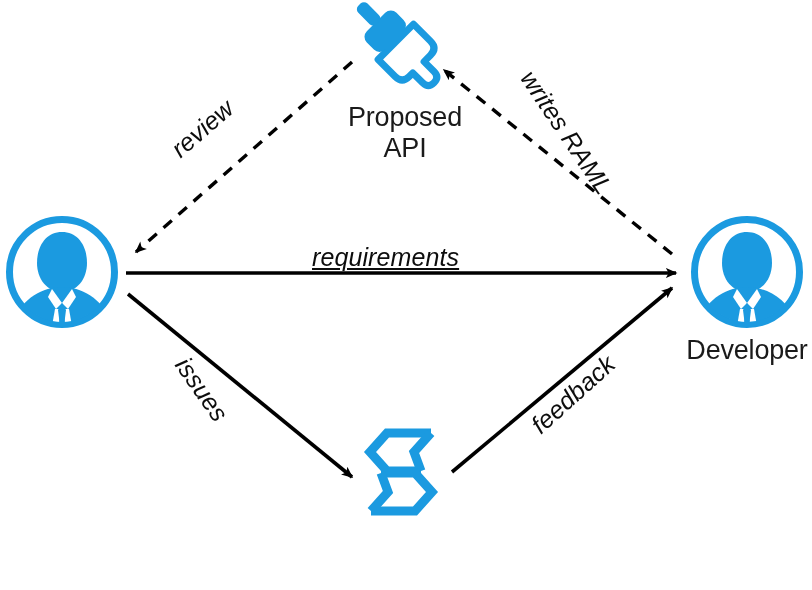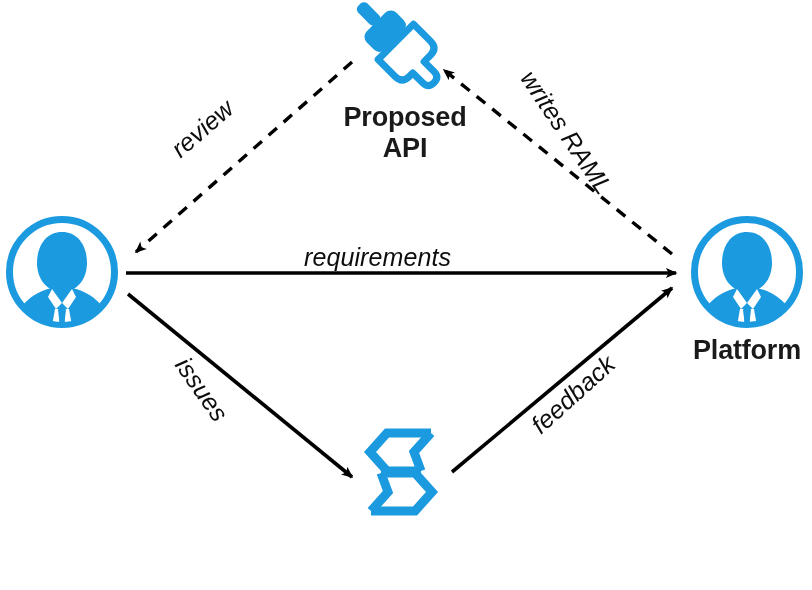--- a/index.html
+++ b/index.html
@@ -25,21 +25,20 @@
     top: 0;
     width: 812px;
     height: 590px;
   }
   .node {
     position: absolute;
     display: flex;
     flex-direction: column;
     align-items: center;
     justify-content: space-between;
-    font-weight: bold;
   }
   .node-label {
     font-family: "Liberation Sans", sans-serif;
     font-size: 27px;
     line-height: 31px;
     color: #1a1a1a;
     text-align: center;
     white-space: pre-line;
     letter-spacing: -0.2px;
   }
@@ -61,21 +60,21 @@
     font-family: "Liberation Sans", sans-serif;
     font-style: italic;
     font-size: 25px;
     color: #0d0d0d;
     white-space: nowrap;
     transform-origin: 50% 50%;
     letter-spacing: 0.1px;
   }
   #label-review      { left: 166px; top: 114px; transform: rotate(-41deg); }
   #label-writes-raml { left: 495px; top: 118px; transform: rotate(56deg); }
-  #label-requirements{ left: 304px; top: 243px; }
+  #label-requirements{ left: 312px; top: 243px; text-decoration: underline; }
   #label-issues      { left: 166px; top: 375px; transform: rotate(55deg); }
   #label-feedback    { left: 522px; top: 380px; transform: rotate(-42deg); }
 </style>
 </head>
 <body>
 
 <div id="canvas">
 
   <svg class="diagram-layer" viewBox="0 0 812 590">
     <defs>
@@ -169,21 +168,21 @@
       <g clip-path="url(#clipB)" fill="#ffffff">
         <path d="M49,76 L59,90 L53,96 L45,84 Z"></path>
         <path d="M69,76 L59,90 L65,96 L73,84 Z"></path>
         <path d="M52,96 L49,113 L56,113 L57,96 Z"></path>
         <path d="M66,96 L69,113 L62,113 L61,96 Z"></path>
       </g>
       <g clip-path="url(#clipB)" fill="#1b9ae0">
         <path d="M59,90 L63,97 L61,113 L57,113 L55,97 Z"></path>
       </g>
     </svg>
-    <div class="node-label">Platform</div>
+    <div class="node-label">Developer</div>
   </div>
 
   <div class="node" id="node-anypoint">
     <svg class="node-icon" width="92" height="96" viewBox="0 0 92 96">
 
       <path d="M71,9 L27,9 L10,28 L27,47 L61,47" fill="none" stroke="#1b9ae0" stroke-width="9" stroke-linejoin="miter" stroke-linecap="butt"></path>
       <path d="M71,9 L54,28 L61,47" fill="none" stroke="#1b9ae0" stroke-width="9" stroke-linejoin="miter" stroke-linecap="butt"></path>
 
       <path d="M21,49 L55,49 L72,68 L55,87 L11,87" fill="none" stroke="#1b9ae0" stroke-width="9" stroke-linejoin="miter" stroke-linecap="butt"></path>
       <path d="M21,49 L28,68 L11,87" fill="none" stroke="#1b9ae0" stroke-width="9" stroke-linejoin="miter" stroke-linecap="butt"></path>

